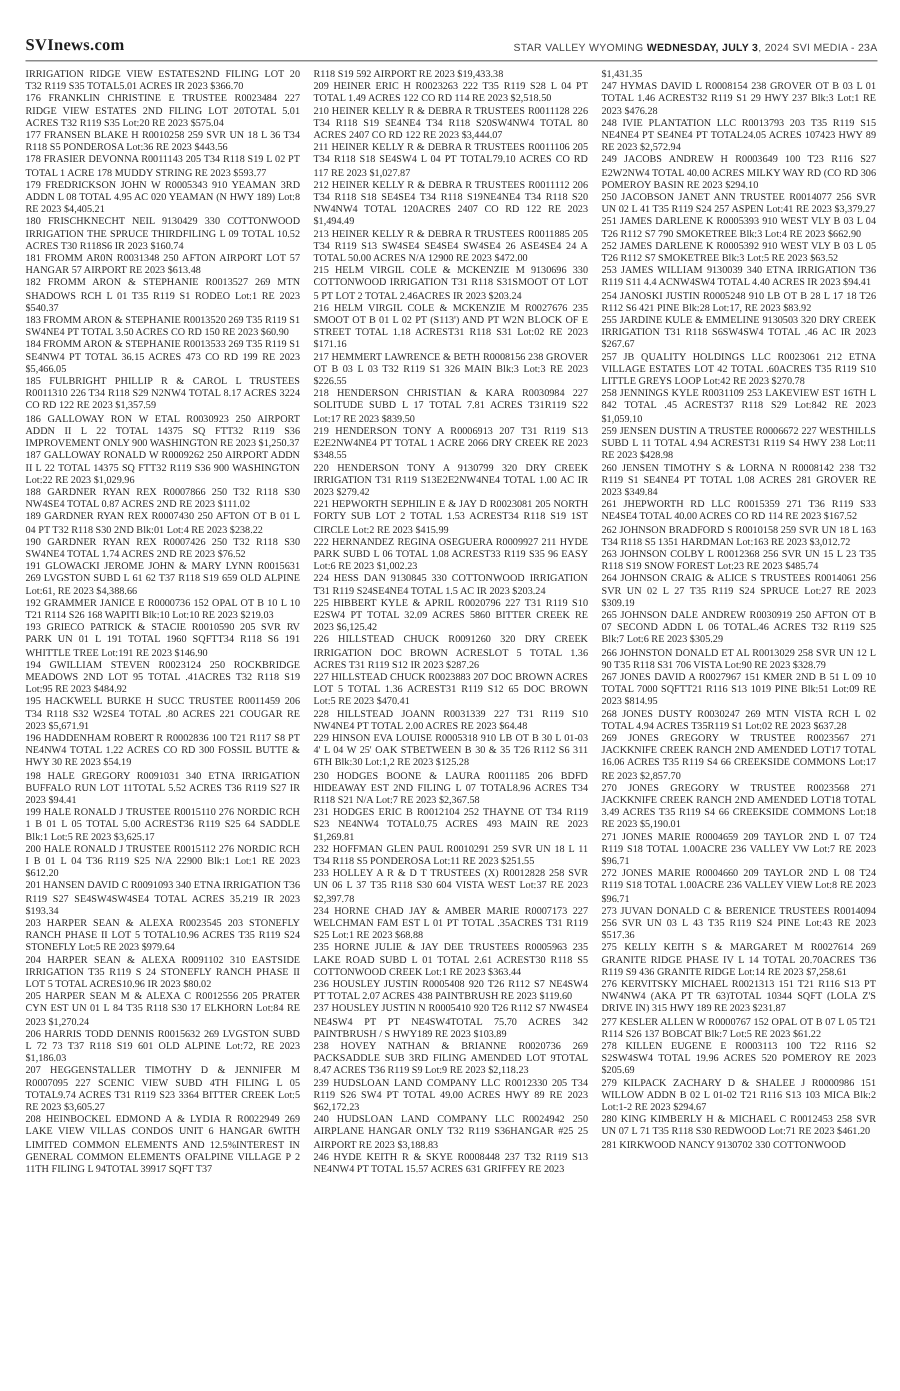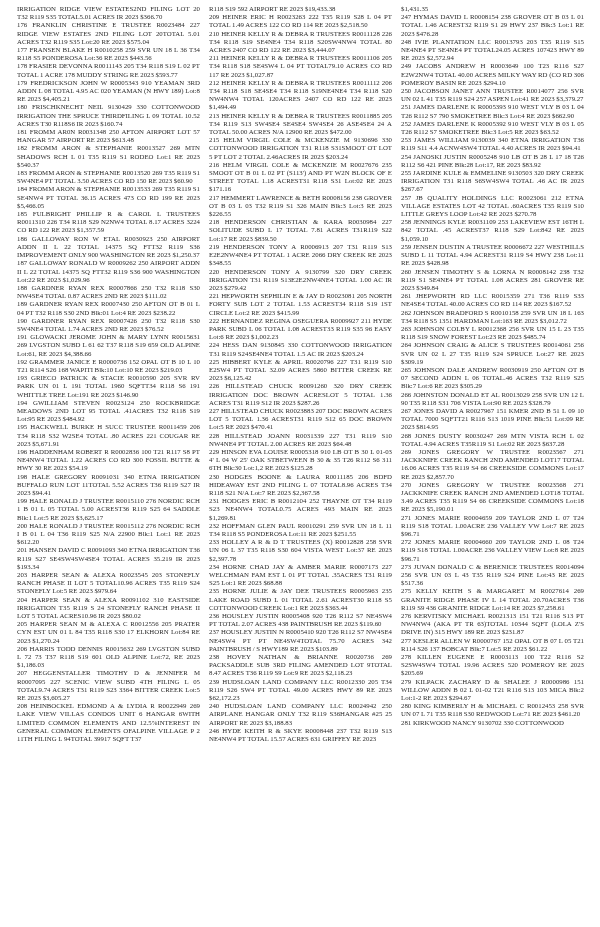--- a/index.html
+++ b/index.html
@@ -51,20 +51,24 @@
     line-height: 8.2px;
     text-align: justify;
     overflow-wrap: break-word;
     color: #2b2b2b;
   }
 </style>
 </head>
 <body>
 
 <div class="page">
+  <div class="masthead">
+    <span class="site-name">SVInews.com</span>
+    <span class="issue-line"><span>STAR VALLEY WYOMING </span><span class="bold-part">WEDNESDAY, JULY 3</span><span>, 2024 SVI MEDIA - 23A</span></span>
+  </div>
   <div class="columns">
     <div class="col">
         <p class="record">IRRIGATION RIDGE VIEW ESTATES2ND FILING LOT 20 T32 R119 S35 TOTAL5.01 ACRES IR 2023 $366.70</p>
         <p class="record">176 FRANKLIN CHRISTINE E TRUSTEE R0023484 227 RIDGE VIEW ESTATES 2ND FILING LOT 20TOTAL 5.01 ACRES T32 R119 S35 Lot:20 RE 2023 $575.04</p>
         <p class="record">177 FRANSEN BLAKE H R0010258 259 SVR UN 18 L 36 T34 R118 S5 PONDEROSA Lot:36 RE 2023 $443.56</p>
         <p class="record">178 FRASIER DEVONNA R0011143 205 T34 R118 S19 L 02 PT TOTAL 1 ACRE 178 MUDDY STRING RE 2023 $593.77</p>
         <p class="record">179 FREDRICKSON JOHN W R0005343 910 YEAMAN 3RD ADDN L 08 TOTAL 4.95 AC 020 YEAMAN (N HWY 189) Lot:8 RE 2023 $4,405.21</p>
         <p class="record">180 FRISCHKNECHT NEIL 9130429 330 COTTONWOOD IRRIGATION THE SPRUCE THIRDFILING L 09 TOTAL 10.52 ACRES T30 R118S6 IR 2023 $160.74</p>
         <p class="record">181 FROMM AR0N R0031348 250 AFTON AIRPORT LOT 57 HANGAR 57 AIRPORT RE 2023 $613.48</p>
         <p class="record">182 FROMM ARON &amp; STEPHANIE R0013527 269 MTN SHADOWS RCH L 01 T35 R119 S1 RODEO Lot:1 RE 2023 $540.37</p>

